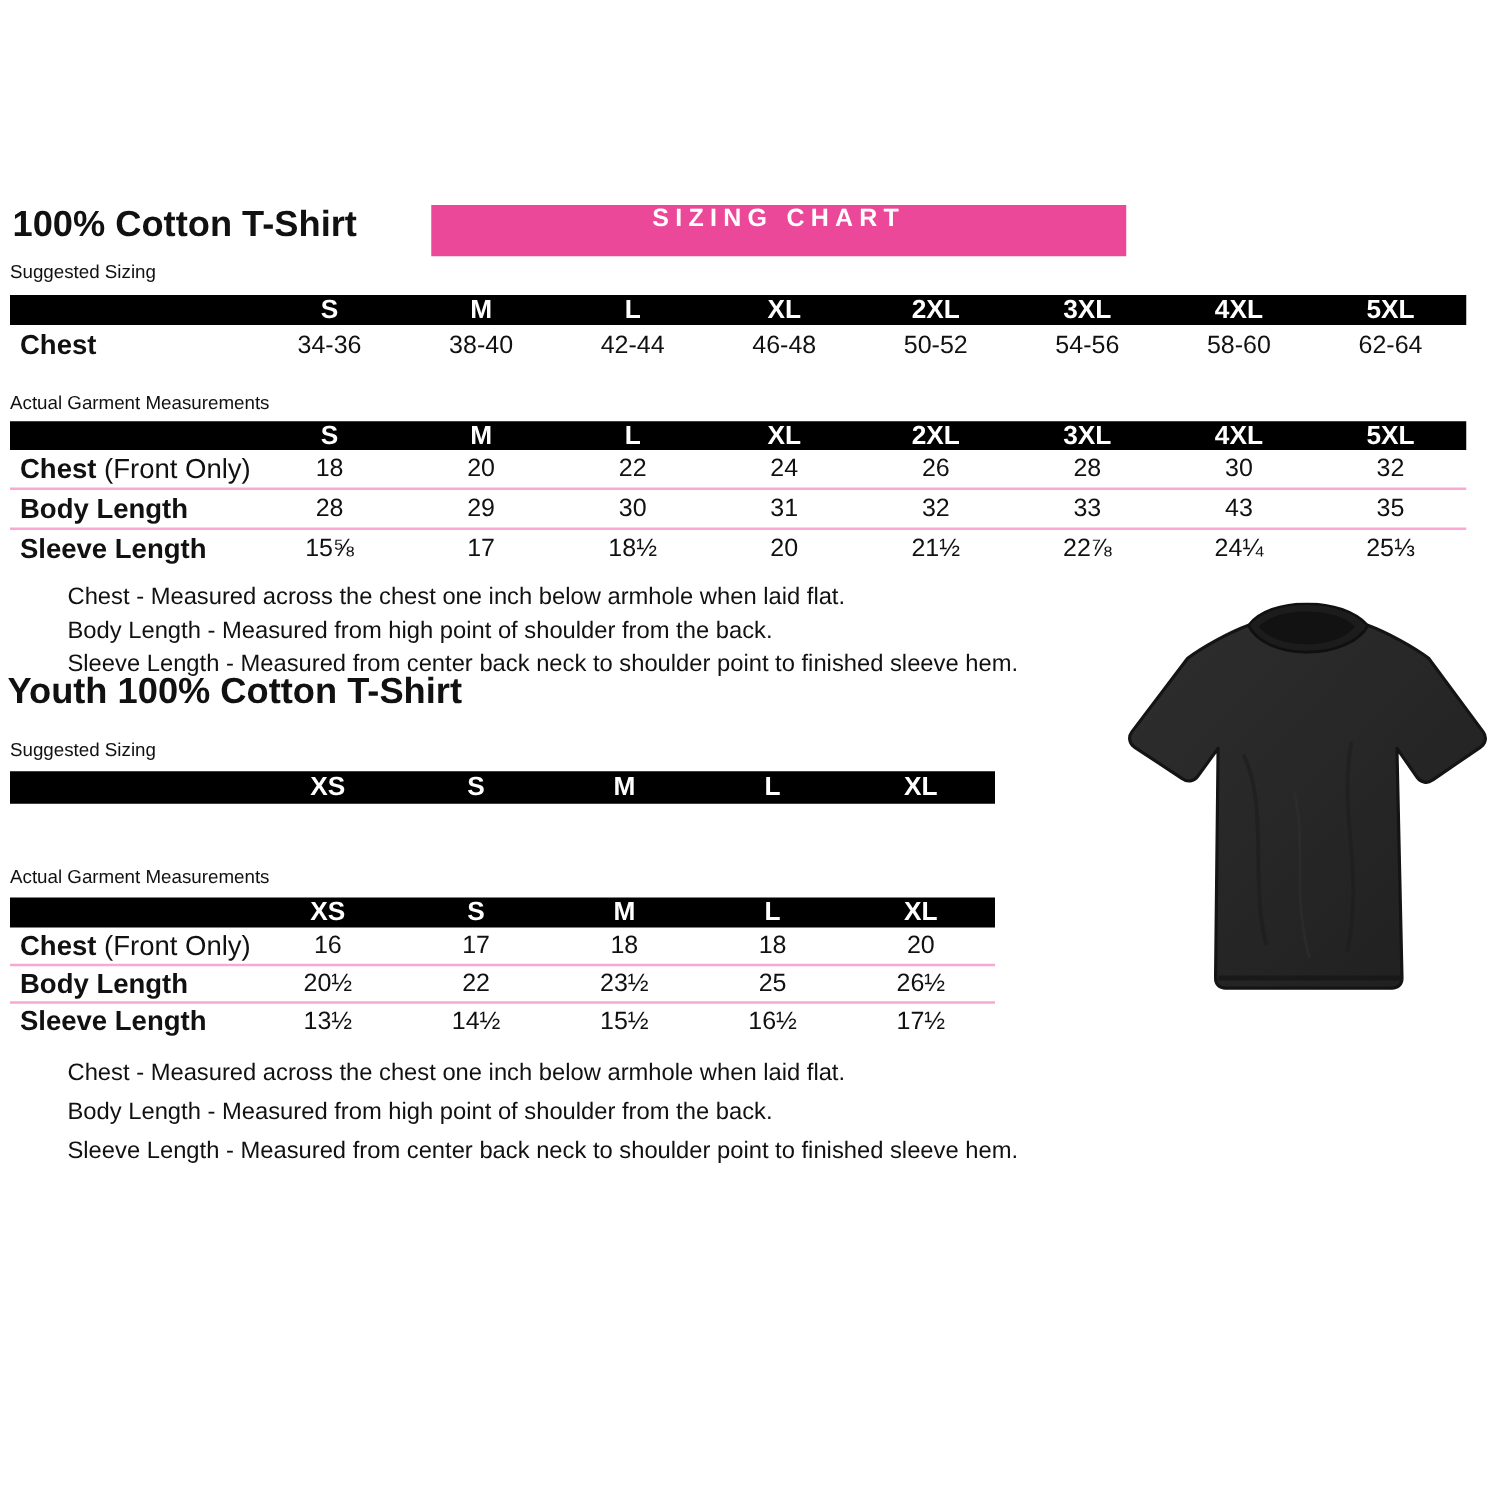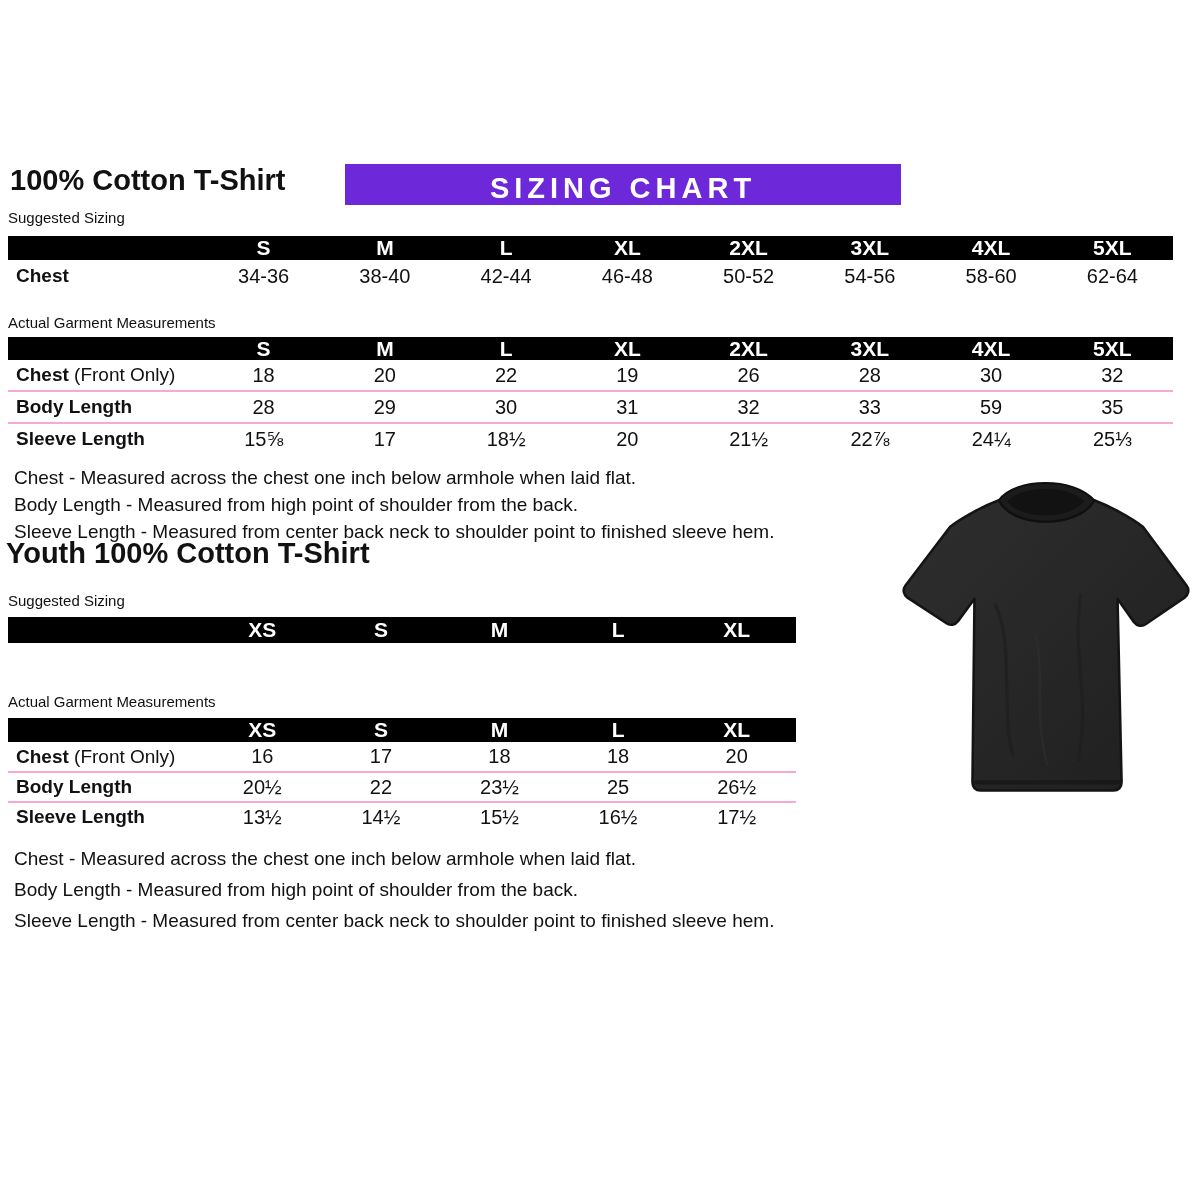--- a/index.html
+++ b/index.html
@@ -5,36 +5,36 @@
   html,body{margin:0;padding:0;}
   body{
     width:1200px;height:1200px;position:relative;overflow:hidden;
     background:#ffffff;color:#111;
     font-family:"Liberation Sans","DejaVu Sans",sans-serif;
     -webkit-font-smoothing:antialiased;
   }
   .abs{position:absolute;}
   .title{font-size:29px;font-weight:700;letter-spacing:0px;white-space:nowrap;}
   .banner{
-    background:#6d28d9;color:#fff;display:flex;align-items:flex-end;justify-content:center;
-    font-size:29px;font-weight:700;letter-spacing:5px;white-space:nowrap;
+    background:#ec4899;color:#fff;display:flex;align-items:flex-start;justify-content:center;
+    font-size:20px;font-weight:700;letter-spacing:5px;white-space:nowrap;
   }
   .seclabel{font-size:15px;font-weight:400;white-space:nowrap;}
   
   .tbl{display:flex;flex-direction:column;}
   .trow{display:flex;align-items:center;}
   .thead{background:#000;color:#fff;}
-  .tlabel{width:195px;box-sizing:border-box;padding-left:8px;font-size:19px;white-space:nowrap;}
+  .tlabel{width:195px;box-sizing:border-box;padding-left:8px;font-size:22px;white-space:nowrap;}
   .tlabel b{font-weight:700;}
   .tc{flex:1;text-align:center;font-size:20px;}
   .thead .tc{font-weight:700;font-size:21px;}
   .sep{border-bottom:2px solid #f9a8d4;}
   .notes{font-size:19px;line-height:27px;}
   .notes.wide{line-height:31px;}
-  .note-line{white-space:nowrap;}
+  .note-line{white-space:nowrap;margin-left:40px;}
 </style>
 </head>
 <body>
 
 <div class="abs title" style="left:10px;top:164px;">100% Cotton T-Shirt</div>
 <div class="abs banner" style="left:345px;top:164px;width:556px;height:41px;">
   <span>SIZING CHART</span>
 </div>
 
 <div class="abs seclabel" style="left:8px;top:209px;">Suggested Sizing</div>
@@ -76,35 +76,35 @@
     <div class="tc">2XL</div>
     <div class="tc">3XL</div>
     <div class="tc">4XL</div>
     <div class="tc">5XL</div>
   </div>
   <div class="trow sep" style="height:30px;">
     <div class="tlabel"><b>Chest</b><span> (Front Only)</span></div>
     <div class="tc">18</div>
     <div class="tc">20</div>
     <div class="tc">22</div>
-    <div class="tc">19</div>
+    <div class="tc">24</div>
     <div class="tc">26</div>
     <div class="tc">28</div>
     <div class="tc">30</div>
     <div class="tc">32</div>
   </div>
   <div class="trow sep" style="height:30px;">
     <div class="tlabel"><b>Body Length</b></div>
     <div class="tc">28</div>
     <div class="tc">29</div>
     <div class="tc">30</div>
     <div class="tc">31</div>
     <div class="tc">32</div>
     <div class="tc">33</div>
-    <div class="tc">59</div>
+    <div class="tc">43</div>
     <div class="tc">35</div>
   </div>
   <div class="trow" style="height:30px;">
     <div class="tlabel"><b>Sleeve Length</b></div>
     <div class="tc">15⅝</div>
     <div class="tc">17</div>
     <div class="tc">18½</div>
     <div class="tc">20</div>
     <div class="tc">21½</div>
     <div class="tc">22⅞</div>

